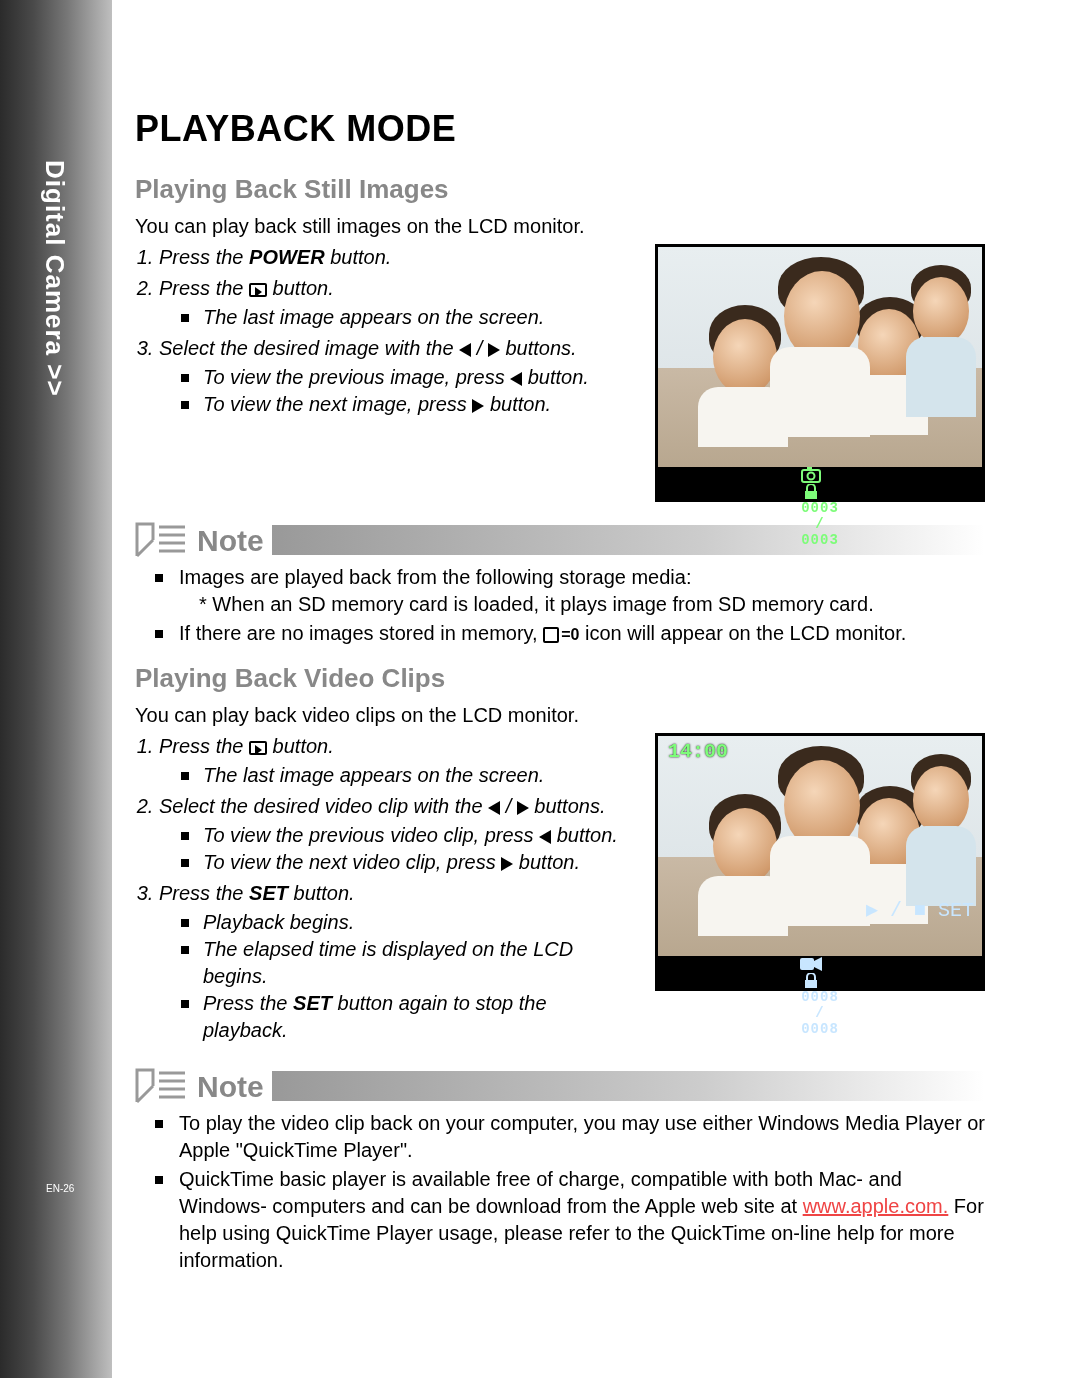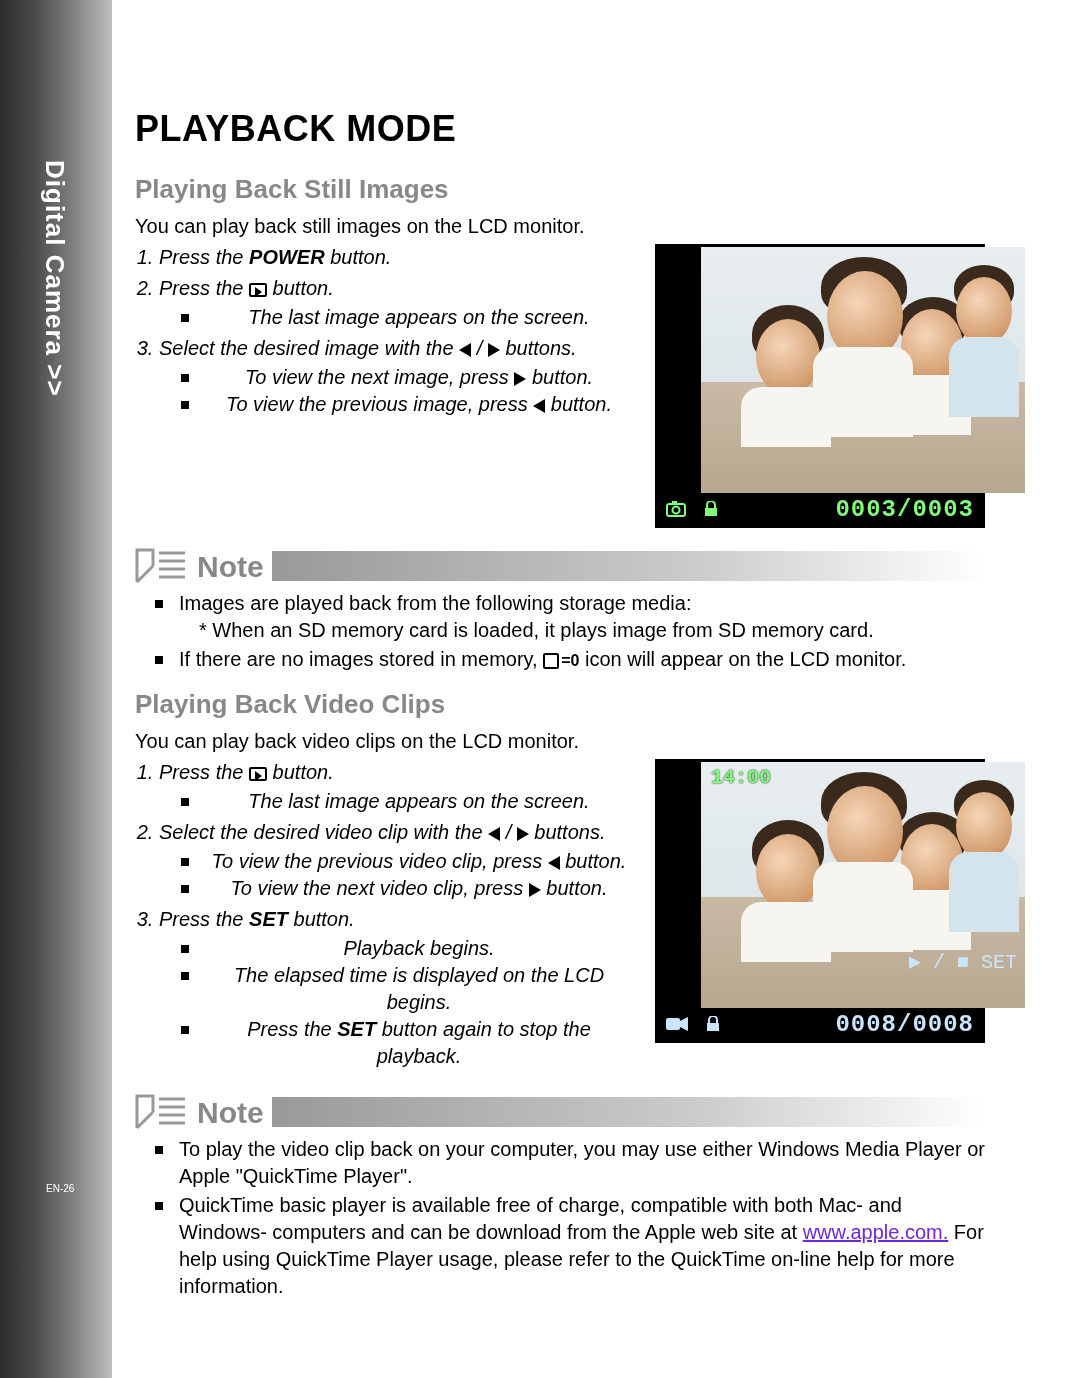--- a/index.html
+++ b/index.html
@@ -14,56 +14,56 @@
 
   .content { position: absolute; left: 135px; top: 108px; width: 850px; }
 
   h1 { font-family: "Arial Black", Arial, sans-serif; font-size: 36px; font-weight: 900;
     letter-spacing: 0.5px; margin-bottom: 24px; }
   h2 { font-family: "Arial Black", Arial, sans-serif; font-size: 26px; color: #888;
     font-weight: 700; margin-bottom: 10px; }
   p.lead { font-size: 20px; margin-bottom: 6px; }
   ol { font-size: 20px; padding-left: 24px; font-style: italic; }
   ol > li { margin-bottom: 4px; line-height: 1.35; }
-  ul.sub { list-style: none; padding-left: 22px; margin: 2px 0 4px 0; text-align: center; }
+  ul.sub { list-style: none; padding-left: 22px; margin: 2px 0 4px 0; }
   ul.sub li { position: relative; padding-left: 22px; line-height: 1.35; }
   ul.sub li::before { content: ""; position: absolute; left: 0; top: 0.5em;
     width: 8px; height: 8px; background: #000; }
   ul.star { list-style: none; padding-left: 20px; }
   ul.star li { line-height: 1.35; }
   ul.star li::before { content: "* "; }
 
   .row { display: flex; gap: 20px; }
   .col-text { flex: 1; }
   .col-img { flex: 0 0 330px; }
 
   .lcd { width: 330px; border: 3px solid #000; position: relative; background: #000;
     font-family: "Courier New", monospace; }
-  .lcd-img { width: 100%; height: 246px; position: relative; overflow: hidden;
-    background: linear-gradient(to bottom, #e8eef0 0%, #dfe6e9 55%, #c9b9a5 55%, #b8a78f 100%); margin-left: 43px; }
+  .lcd-img { width: 100%; height: 220px; position: relative; overflow: hidden;
+    background: linear-gradient(to bottom, #e8eef0 0%, #dfe6e9 55%, #c9b9a5 55%, #b8a78f 100%); }
   .face { position: absolute; border-radius: 50%;
     background: radial-gradient(circle at 40% 35%, #f5d6b8, #d29c6e 70%, #b57b4f); }
   .face.f1 { width: 64px; height: 76px; left: 55px; top: 72px; }
   .face.f2 { width: 76px; height: 90px; left: 126px; top: 24px; }
   .face.f3 { width: 62px; height: 74px; left: 200px; top: 62px; }
   .face.f4 { width: 56px; height: 68px; left: 255px; top: 30px; }
   .hair { position: absolute; border-radius: 50% 50% 40% 40%; background: #3a2a1d; }
   .hair.h1 { width: 72px; height: 58px; left: 51px; top: 58px; }
   .hair.h2 { width: 86px; height: 60px; left: 120px; top: 10px; }
   .hair.h3 { width: 68px; height: 50px; left: 198px; top: 50px; }
   .hair.h4 { width: 60px; height: 46px; left: 253px; top: 18px; }
   .shirt { position: absolute; background: #f7f5f0; border-radius: 20px 20px 0 0; }
   .shirt.s1 { width: 90px; height: 60px; left: 40px; top: 140px; }
   .shirt.s2 { width: 100px; height: 90px; left: 112px; top: 100px; }
   .shirt.s3 { width: 80px; height: 60px; left: 190px; top: 128px; }
   .shirt.s4 { width: 70px; height: 80px; left: 248px; top: 90px; background: #d4e4ec; }
 
   .lcd-bar { display: flex; align-items: center; height: 32px; background: #000;
-    color: #7efc7a; font-size: 24px; font-weight: bold; padding: 0 8px; letter-spacing: 1px;
-    position: relative; }
+    color: #7efc7a; font-size: 14px; font-weight: bold; padding: 0 8px; letter-spacing: 1px;
+    position: relative; flex-direction: column; }
   .lcd-bar.blue { color: #c8e6ff; }
   .lcd-bar .grow { flex: 1; }
   .lcd-bar .icon { display: inline-block; margin-right: 18px; }
   .lcd-bar .icon svg { vertical-align: middle; }
   .time-overlay { position: absolute; top: 4px; left: 10px; color: #7efc7a;
     font-family: "Courier New", monospace; font-weight: bold; font-size: 20px;
     text-shadow: 0 0 2px #000; }
   .set-label { position: absolute; right: 8px; bottom: 34px; color: #c8e6ff;
     font-family: "Courier New", monospace; font-size: 20px; font-weight: normal; }
 
@@ -86,21 +86,21 @@
     border-left: 12px solid #000; }
   .play-rect-icon { display: inline-block; width: 18px; height: 14px; border: 2px solid #000;
     position: relative; vertical-align: middle; border-radius: 2px; }
   .play-rect-icon::after { content: ""; position: absolute; left: 4px; top: 2px;
     border-top: 5px solid transparent; border-bottom: 5px solid transparent;
     border-left: 7px solid #000; }
   .noimg-icon { display:inline-block; vertical-align:middle; width:16px; height:16px;
     border:2px solid #000; border-radius:2px; position:relative; margin-right:2px;}
   .noimg-suffix { font-weight:bold; font-size:16px;}
 
-  .link { text-decoration: underline; color: #6d28d9; }
+  .link { text-decoration: underline; color: #ef4444; }
 
   .section-spacer { height: 14px; }
 </style>
 </head>
 <body>
 
 <div class="sidebar">
   <div class="sidebar-text">Digital Camera &gt;&gt;</div>
   <div class="page-number">EN-26</div>
 </div>
@@ -119,22 +119,22 @@
         </li>
         <li>
           <span>Press the </span><span class="play-rect-icon"></span><span> button.</span>
           <ul class="sub">
             <li>The last image appears on the screen.</li>
           </ul>
         </li>
         <li>
           <span>Select the desired image with the </span><span class="tri left"></span><span> / </span><span class="tri right"></span><span> buttons.</span>
           <ul class="sub">
+            <li><span>To view the previous image, press </span><span class="tri left"></span><span> button.</span></li>
             <li><span>To view the next image, press </span><span class="tri right"></span><span> button.</span></li>
-            <li><span>To view the previous image, press </span><span class="tri left"></span><span> button.</span></li>
           </ul>
         </li>
       </ol>
     </div>
     <div class="col-img">
       <div class="lcd">
         <div class="lcd-img">
           <div class="hair h1"></div>
             <div class="hair h2"></div>
             <div class="hair h3"></div>

